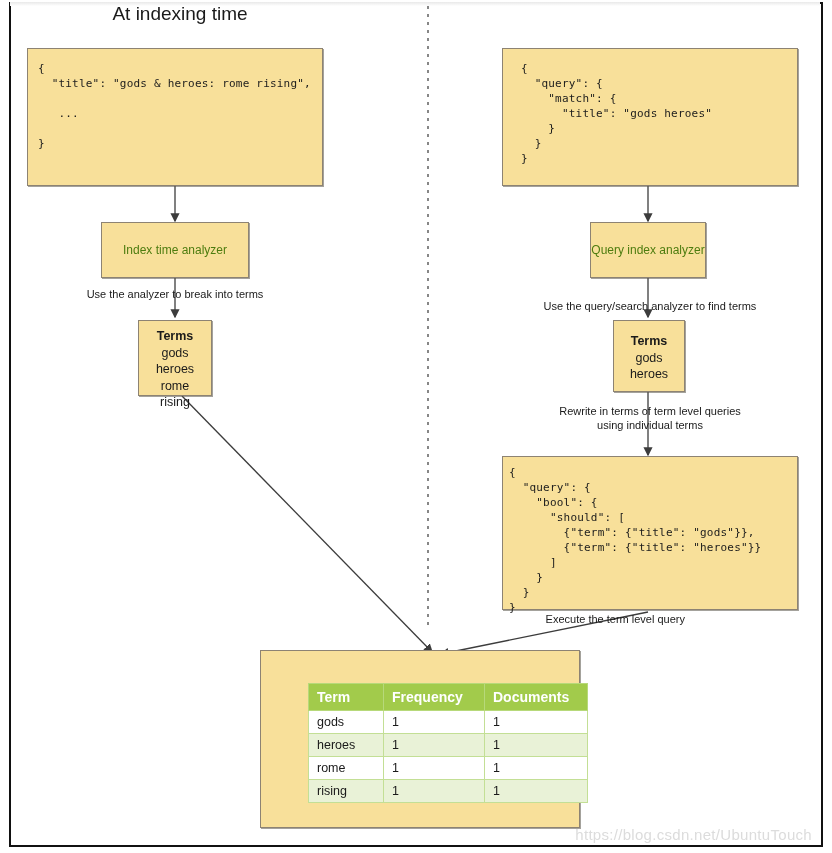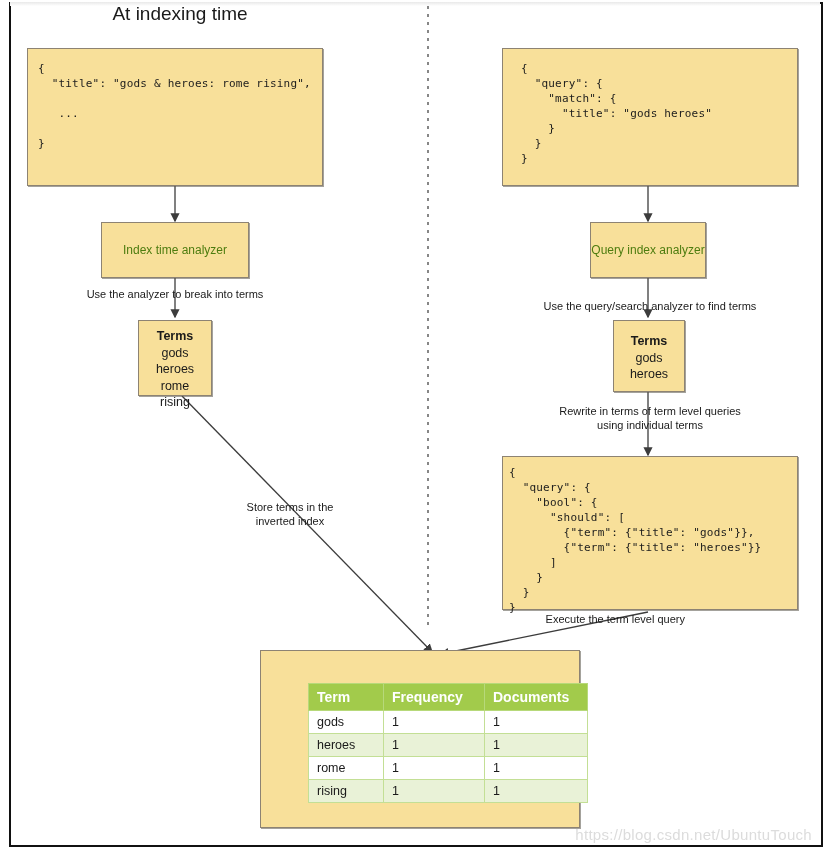--- a/index.html
+++ b/index.html
@@ -158,22 +158,20 @@
     <div class="box" style="left:138px;top:320px;width:74px;height:76px;">
       <div class="terms-inner">
         <div class="hd">Terms</div>
         <div>gods</div>
         <div>heroes</div>
         <div>rome</div>
         <div>rising</div>
       </div>
     </div>
 
-    <div class="edge-label" style="left:205px;top:500px;width:170px;">Store terms in the
-inverted index</div>
 
     <div class="box" style="left:502px;top:48px;width:296px;height:138px;">
       <div class="code" style="padding-left:18px;">{
   "query": {
     "match": {
       "title": "gods heroes"
     }
   }
 }</div>
     </div>

